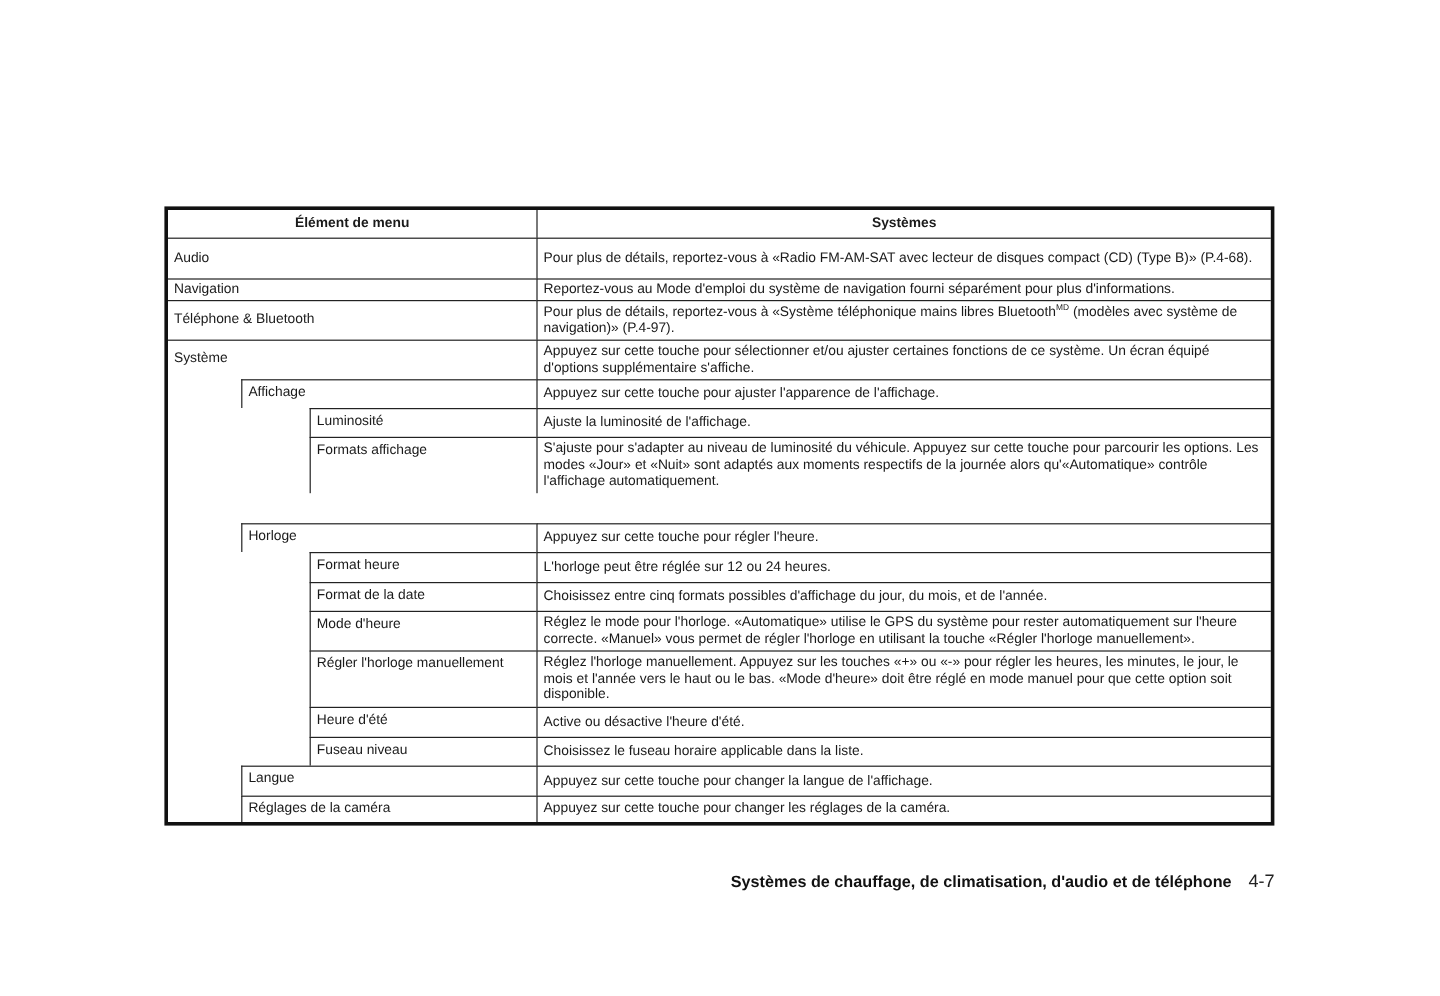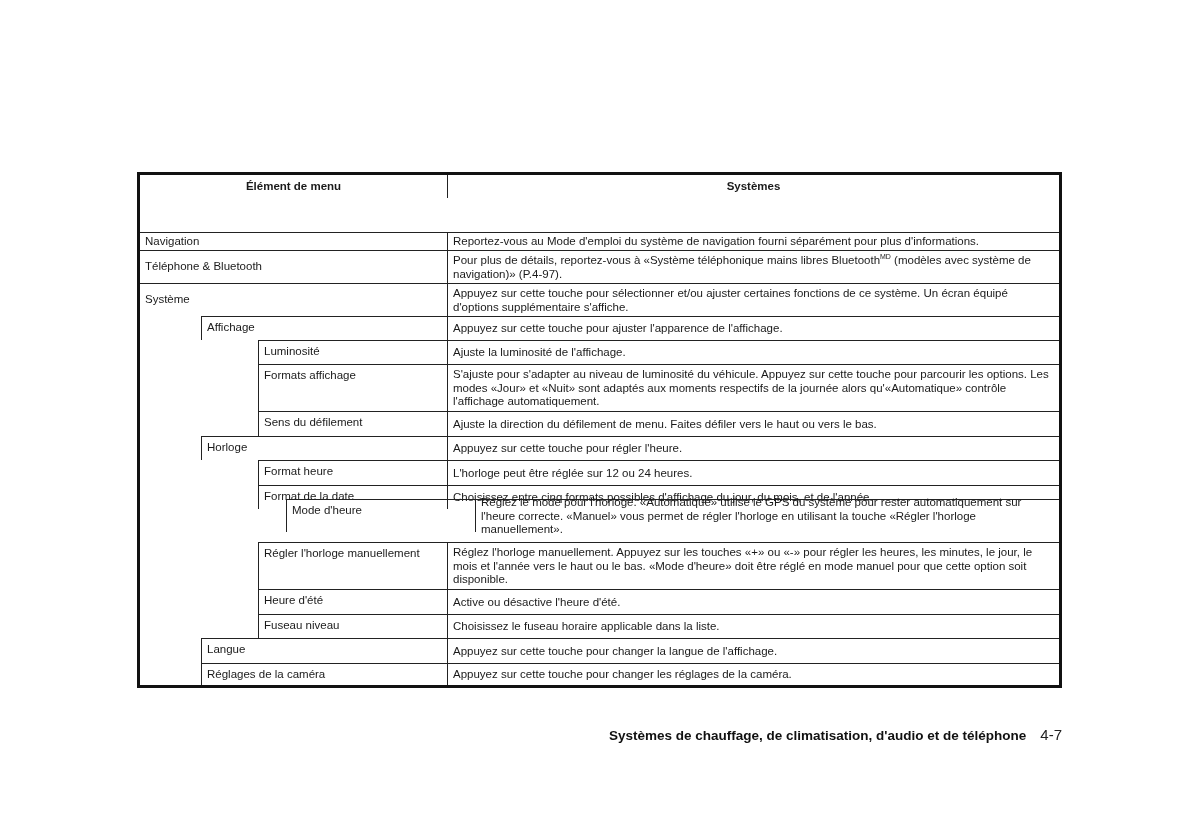--- a/index.html
+++ b/index.html
@@ -26,20 +26,26 @@
 </style>
 </head>
 <body>
 
 <div id="menu-table">
   <div class="row header" style="top:0;height:23px;">
     <div class="cell lvl0">Élément de menu</div>
     <div class="cell right" style="border-top:none;justify-content:center;">Systèmes</div>
   </div>
 
+  <div class="row" style="top:23px;height:34px;">
+    <div class="cell left lvl0">Audio</div>
+    <div class="cell right">
+        <span>Pour plus de détails, reportez-vous à «Radio FM-AM-SAT avec lecteur de disques compact (CD) (Type B)» (P.4-68).</span>
+      </div>
+  </div>
 
   <div class="row" style="top:57px;height:18px;">
     <div class="cell left lvl0">Navigation</div>
     <div class="cell right">
         <span>Reportez-vous au Mode d'emploi du système de navigation fourni séparément pour plus d'informations.</span>
       </div>
   </div>
 
   <div class="row" style="top:75px;height:33px;">
     <div class="cell left lvl0">Téléphone &amp; Bluetooth</div>
@@ -69,26 +75,20 @@
     <div class="cell left lvl2">Luminosité</div>
   </div>
 
   <div class="row" style="top:189px;height:47px;">
     <div class="cell left lvl2">Formats affichage</div>
     <div class="cell right">
         <span>S'ajuste pour s'adapter au niveau de luminosité du véhicule. Appuyez sur cette touche pour parcourir les options. Les modes «Jour» et «Nuit» sont adaptés aux moments respectifs de la journée alors qu'«Automatique» contrôle l'affichage automatiquement.</span>
       </div>
   </div>
 
-  <div class="row" style="top:236px;height:25px;">
-    <div class="cell left lvl2">Sens du défilement</div>
-    <div class="cell right">
-        <span>Ajuste la direction du défilement de menu. Faites défiler vers le haut ou vers le bas.</span>
-      </div>
-  </div>
 
   <div class="row" style="top:261px;height:24px;">
     <div class="cell left lvl1">Horloge</div>
     <div class="cell right">
         <span>Appuyez sur cette touche pour régler l'heure.</span>
       </div>
   </div>
 
   <div class="row" style="top:285px;height:25px;">
     <div class="cell left lvl2">Format heure</div>
@@ -97,21 +97,21 @@
       </div>
   </div>
 
   <div class="row" style="top:310px;height:24px;">
     <div class="cell left lvl2">Format de la date</div>
     <div class="cell right">
         <span>Choisissez entre cinq formats possibles d'affichage du jour, du mois, et de l'année.</span>
       </div>
   </div>
 
-  <div class="row" style="top:324px;height:33px;margin-left:28px;">
+  <div class="row" style="top:334px;height:33px;">
     <div class="cell left lvl2">Mode d'heure</div>
     <div class="cell right">
         <span>Réglez le mode pour l'horloge. «Automatique» utilise le GPS du système pour rester automatiquement sur l'heure correcte. «Manuel» vous permet de régler l'horloge en utilisant la touche «Régler l'horloge manuellement».</span>
       </div>
   </div>
 
   <div class="row" style="top:367px;height:47px;">
     <div class="cell left lvl2">Régler l'horloge manuellement</div>
     <div class="cell right">
         <span>Réglez l'horloge manuellement. Appuyez sur les touches «+» ou «-» pour régler les heures, les minutes, le jour, le mois et l'année vers le haut ou le bas. «Mode d'heure» doit être réglé en mode manuel pour que cette option soit disponible.</span>

